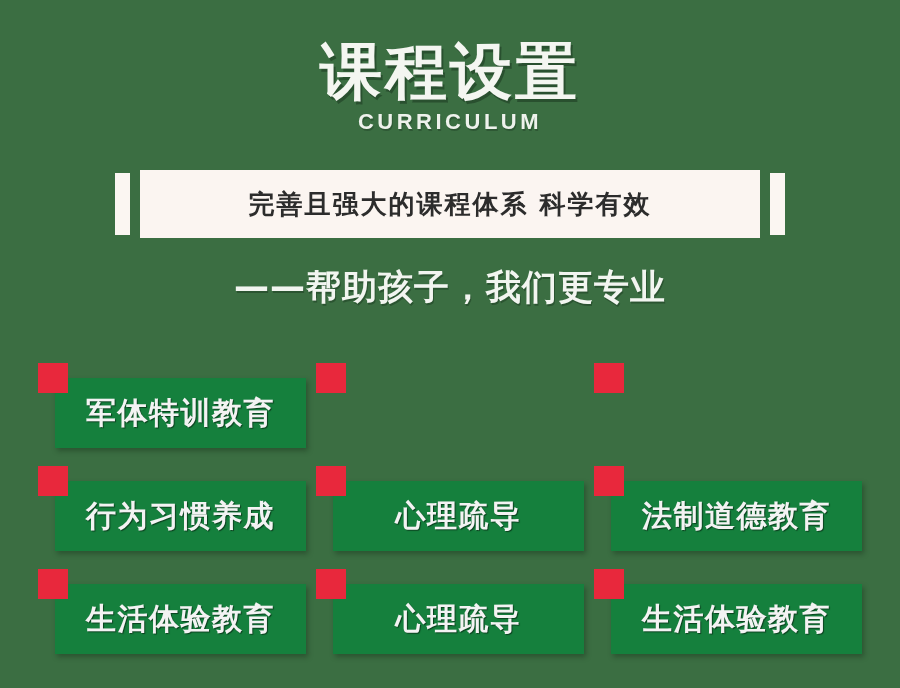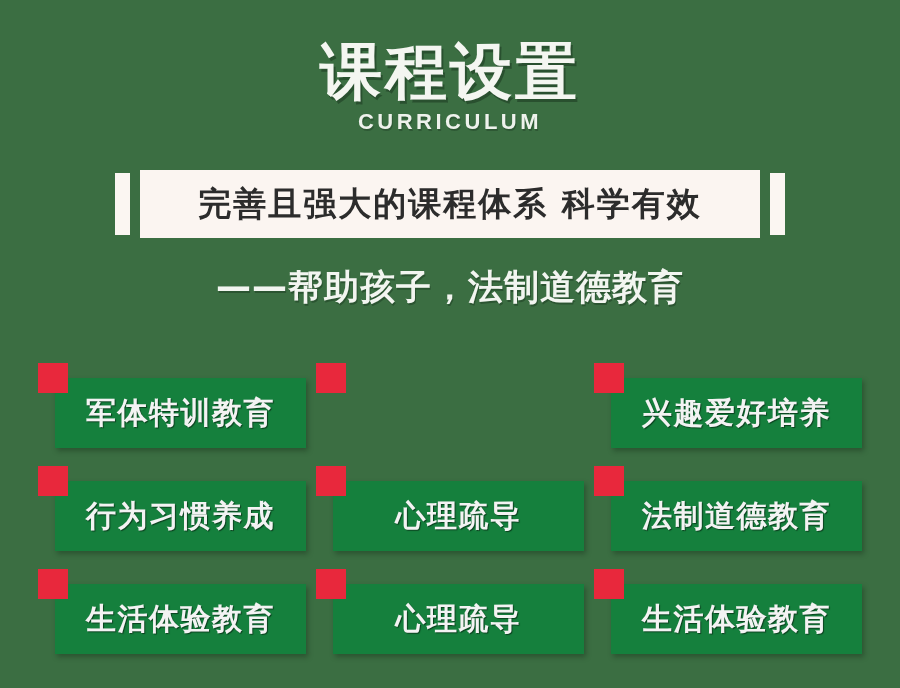--- a/index.html
+++ b/index.html
@@ -78,21 +78,21 @@
     width: 620px;
     height: 68px;
     background: #fbf5f1;
     display: flex;
     align-items: center;
     justify-content: center;
     flex: 0 0 auto;
   }
 
   .banner-text {
-    font-size: 33px;
+    font-size: 26px;
     font-weight: 700;
     letter-spacing: 2px;
     color: #2c2c2c;
     white-space: nowrap;
   }
 
   
   .tagline {
     position: absolute;
     left: 0;
@@ -171,40 +171,37 @@
   <div class="banner-row">
     <div class="banner-tick"></div>
     <div class="banner-gap"></div>
     <div class="banner-box">
       <span class="banner-text">完善且强大的课程体系 科学有效</span>
     </div>
     <div class="banner-gap"></div>
     <div class="banner-tick"></div>
   </div>
 
-  <div class="tagline">——帮助孩子，法制道德教育</div>
+  <div class="tagline">——帮助孩子，我们更专业</div>
 
   <div class="grid">
 
     <div class="card">
       <div class="card-marker"></div>
       <div class="card-body">
         <span class="card-label">军体特训教育</span>
       </div>
     </div>
 
     <div class="card">
       <div class="card-marker"></div>
     </div>
 
     <div class="card">
       <div class="card-marker"></div>
-      <div class="card-body">
-        <span class="card-label">兴趣爱好培养</span>
-      </div>
     </div>
 
     <div class="card">
       <div class="card-marker"></div>
       <div class="card-body">
         <span class="card-label">行为习惯养成</span>
       </div>
     </div>
 
     <div class="card">

